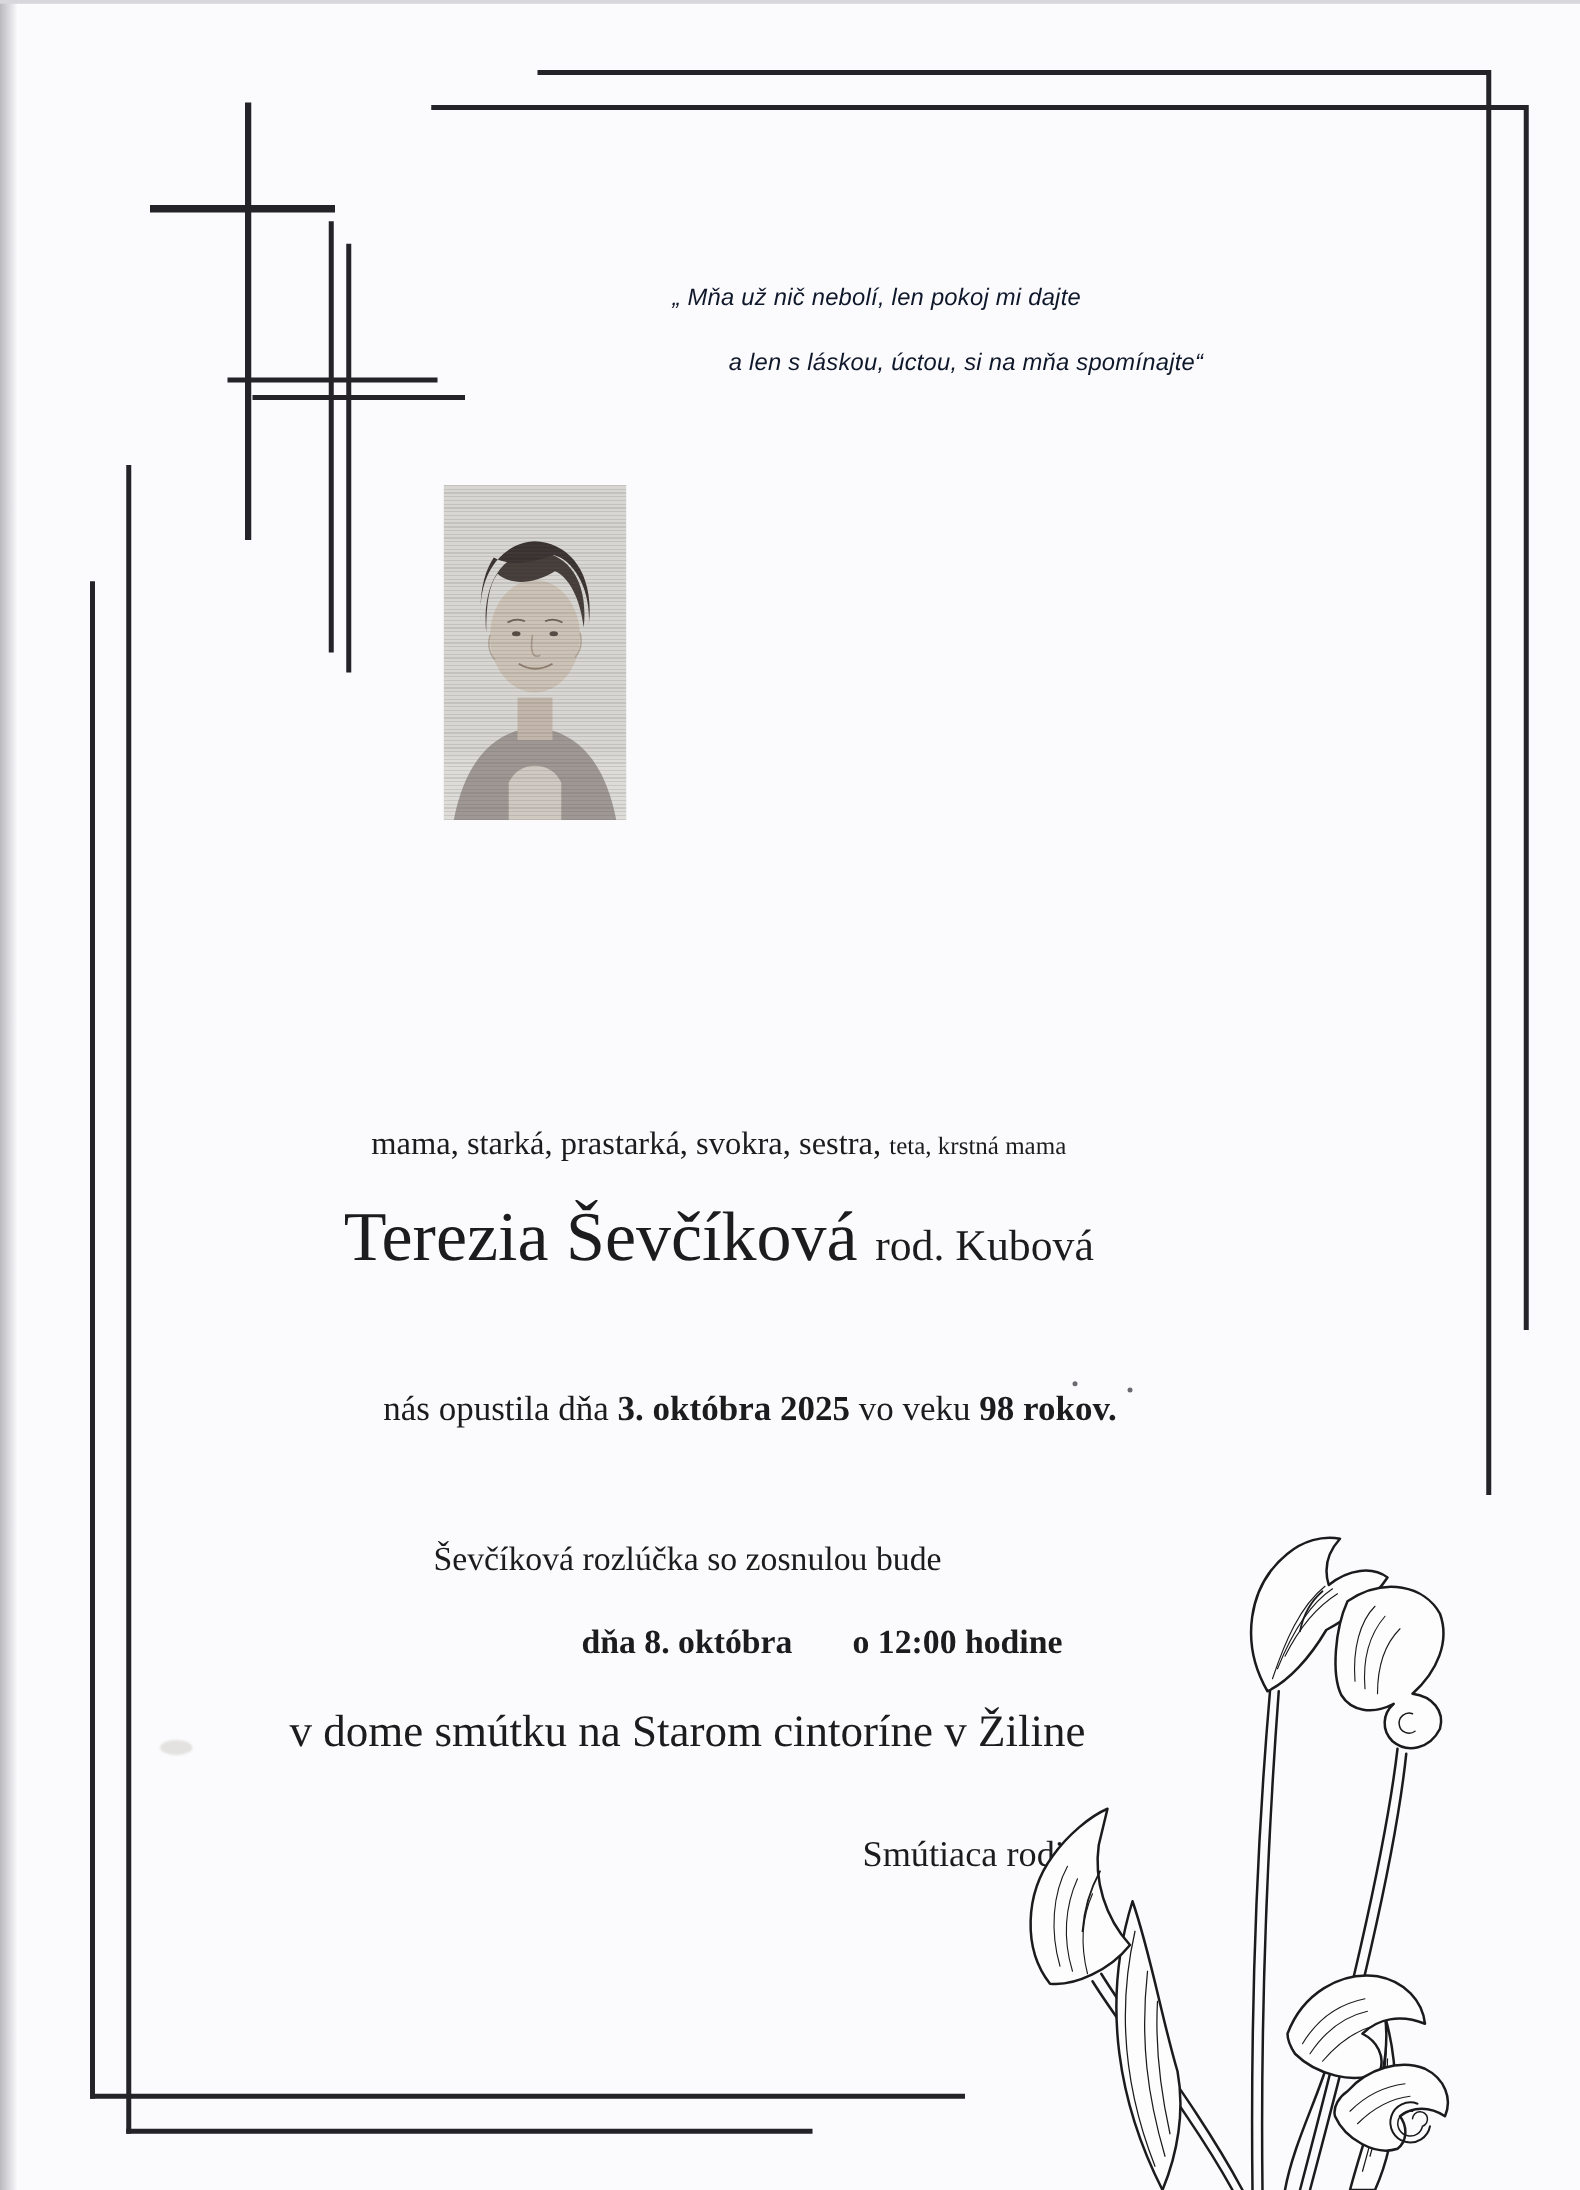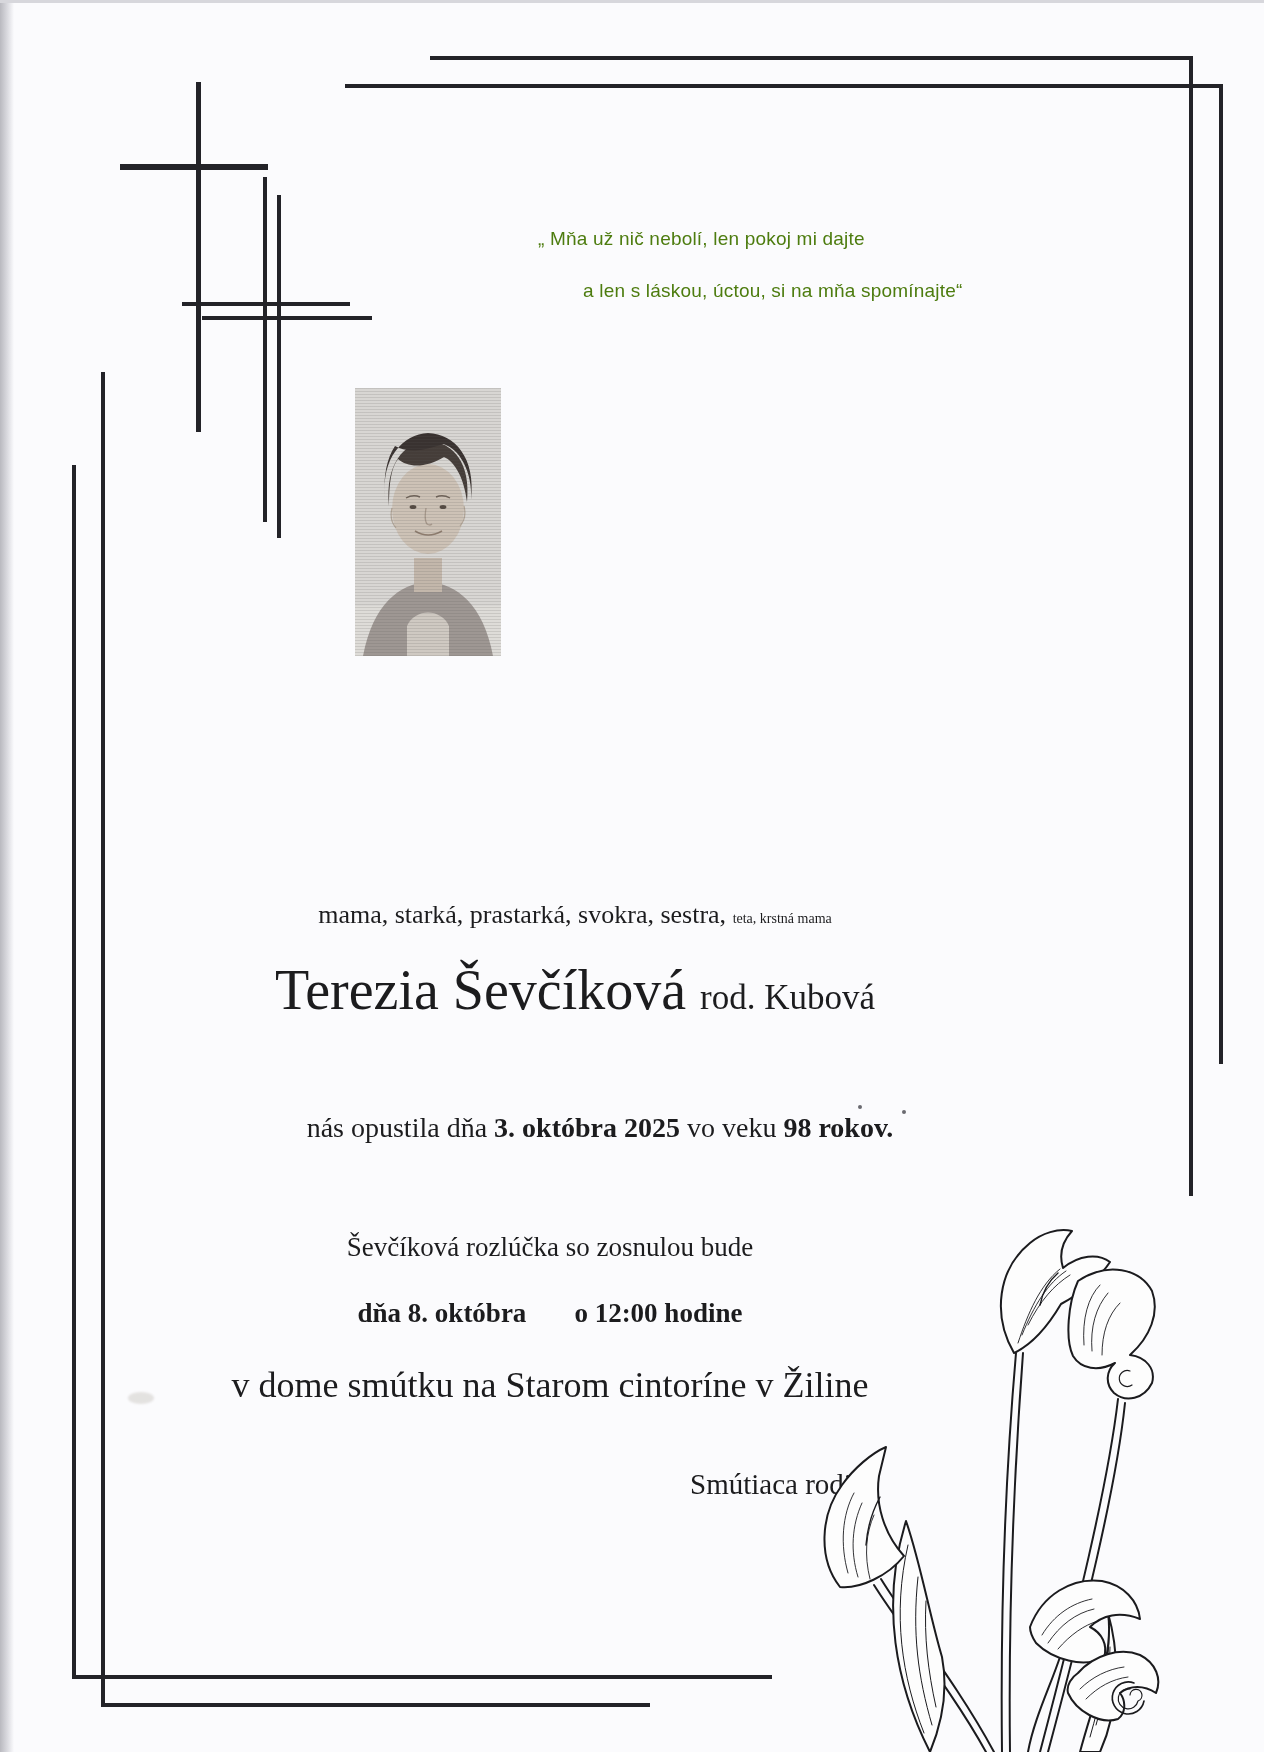--- a/index.html
+++ b/index.html
@@ -13,38 +13,38 @@
   }
   
   .scan-edge-left{position:absolute;left:0;top:0;width:14px;height:1752px;
     background:linear-gradient(90deg,#b9b9bf 0%,#dcdce1 55%,rgba(255,255,255,0) 100%);}
   .scan-edge-top{position:absolute;left:0;top:0;width:1264px;height:3px;background:#d7d7dc;}
   
   .dline{position:absolute;background:#232328;}
   
   .quote-line{position:absolute;white-space:nowrap;
     font-family:"Liberation Sans", sans-serif;
-    font-size:19px;color:#4d7c0f;letter-spacing:.2px;}
+    font-size:19px;color:#0f172a;letter-spacing:.2px;font-style:italic;}
   
   .photo{position:absolute;left:355px;top:388px;width:146px;height:268px;
     background:#d8d6d3;overflow:hidden;box-shadow:0 0 0 1px #c2c0bd inset;}
   .photo .scanlines{position:absolute;inset:0;
     background:repeating-linear-gradient(180deg,rgba(90,88,86,.16) 0 1px,rgba(255,255,255,0) 1px 3px);
     pointer-events:none;}
   
   .serifline{position:absolute;text-align:center;}
   .announce{left:180px;top:728px;width:790px;font-size:29px;}
   .relatives{left:180px;top:900px;width:790px;font-size:26px;}
-  .relatives .small{font-size:14px;}
+  .relatives .small{font-size:20px;}
   .nameline{left:180px;top:958px;width:790px;font-size:56px;}
   .nameline .maiden{font-size:35px;margin-top:36px;}
   .deathline{left:200px;top:1112px;width:800px;font-size:28px;}
   .funeral1{left:250px;top:1232px;width:600px;font-size:27px;}
   .funeral2{left:250px;top:1298px;width:600px;font-size:27px;font-weight:bold;
-    display:flex;justify-content:center;gap:48px;}
+    display:flex;justify-content:flex-end;gap:48px;}
   .funeral3{left:200px;top:1364px;width:700px;font-size:36px;font-weight:normal;}
   .closing{left:690px;top:1468px;width:320px;font-size:29px;text-align:left;}
   .b{font-weight:bold;margin-top:10px;}
   
   .speck{position:absolute;border-radius:50%;background:#6a6a70;}
   .smudge{position:absolute;left:128px;top:1392px;width:26px;height:12px;border-radius:50%;
     background:#b9b4ac;opacity:.35;filter:blur(1px);}
   .flowers{position:absolute;left:778px;top:1185px;width:382px;height:567px;}
 </style>
 </head>

